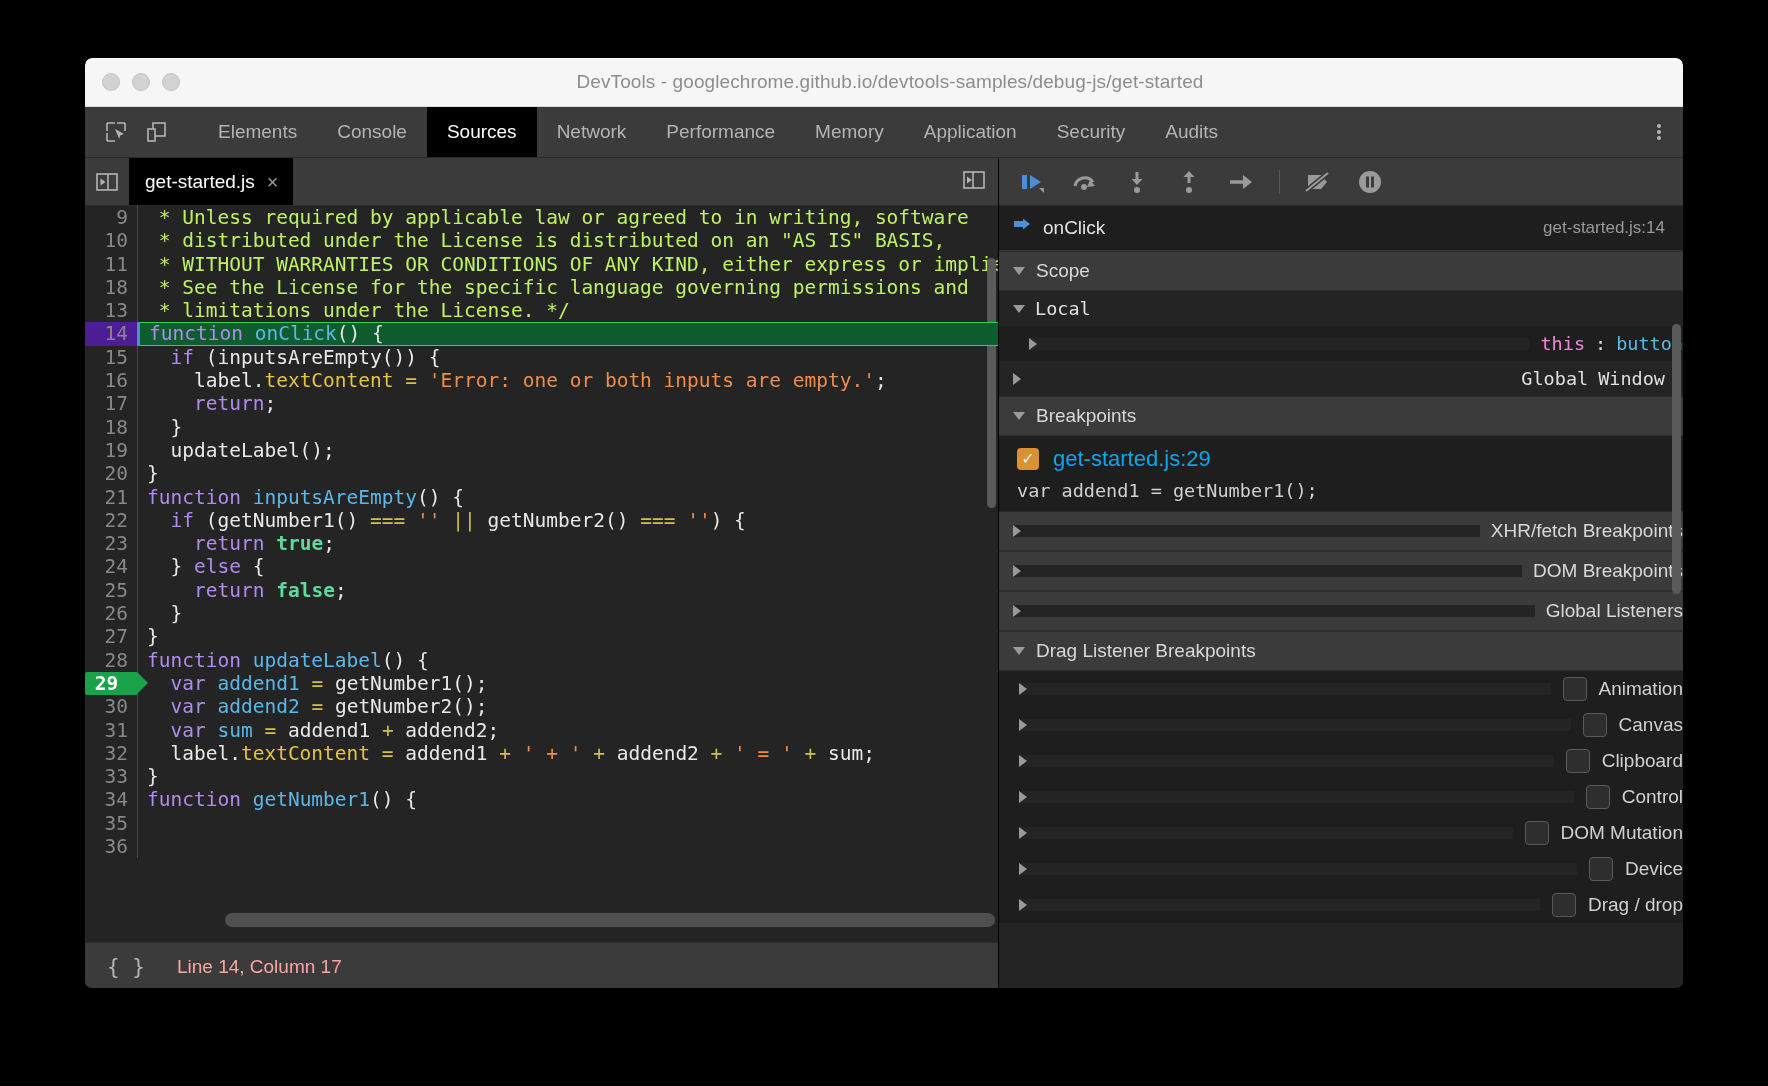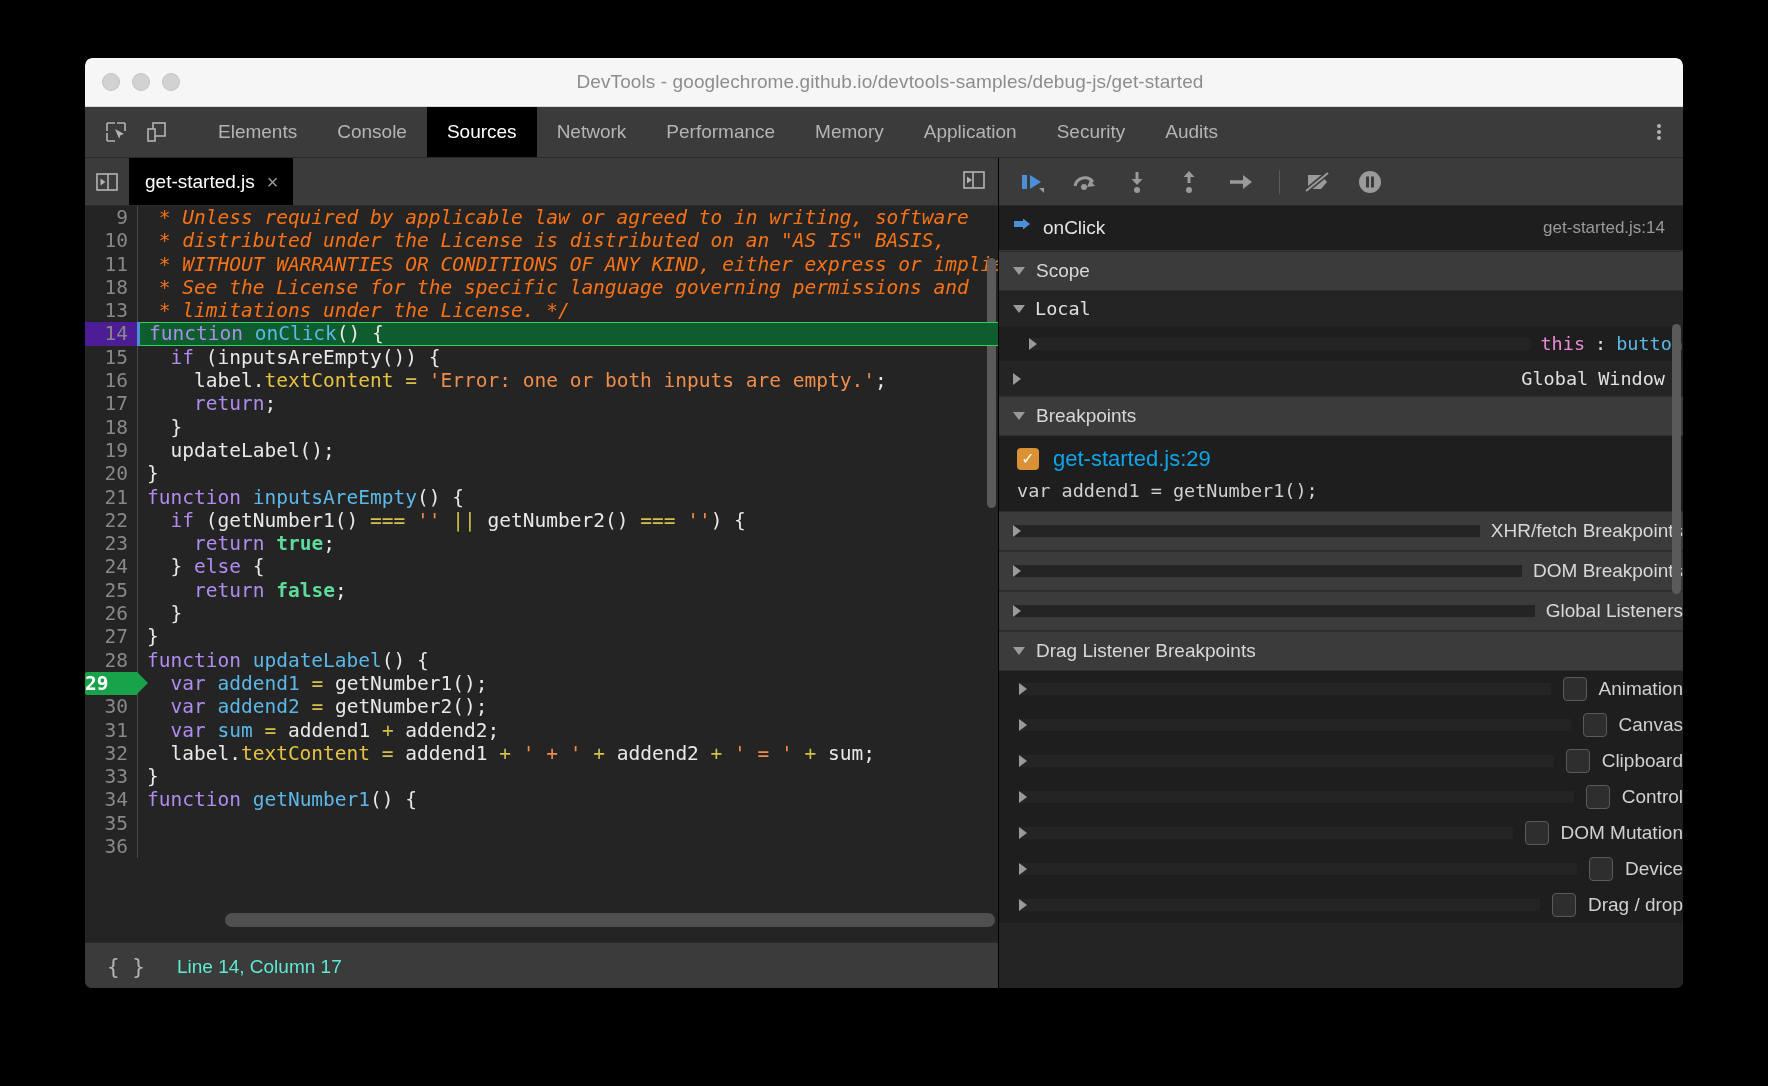--- a/index.html
+++ b/index.html
@@ -71,31 +71,31 @@
   .ctext{padding-left:9px;color:#e8e8e8;}
   .cline.exec .gutter{background:#4c1d95;}
   .cline.exec .hl{
     position:absolute;left:53px;right:0;top:0;bottom:0;
     background:#0f5c2e;border-top:1px solid #2bd35a;border-bottom:1px solid #2bd35a;z-index:1;
   }
   .cline.exec .ctext{position:relative;z-index:2;}
   .cline.exec .gutter-border{background:#4b8fd6;width:3px;min-width:3px;z-index:3;position:relative;}
   .bpnum{
     background:#18a34a;color:#fff;font-weight:bold;border-radius:2px 0 0 2px;
-    padding-right:9px;width:52px;min-width:52px;text-align:left;box-sizing:border-box;
+    padding-right:9px;width:52px;min-width:52px;text-align:center;box-sizing:border-box;
     position:relative;z-index:3;
   }
   .bpnum::after{
     content:"";position:absolute;right:-11px;top:0;width:0;height:0;
     border-top:11.6px solid transparent;border-bottom:11.7px solid transparent;
     border-left:11px solid #18a34a;
   }
 
   
-  .cmt{color:#f97316;font-style:italic;}
+  .cmt{color:#bef264;}
   .kw{color:#b08cf0;}
   .fn{color:#5bb8e8;}
   .prop{color:#e6c341;}
   .str{color:#f08d4a;}
   .op{color:#d2c04a;}
   .lit{color:#5ddb9b;font-weight:bold;}
   .pln{color:#e8e8e8;}
 
   .vscroll{
     position:absolute;right:2px;top:52px;width:9px;height:250px;
@@ -105,21 +105,21 @@
     position:absolute;left:140px;bottom:15px;width:770px;height:14px;
     background:#4f4f4f;border-radius:7px;
   }
 
   
   .statusbar{
     height:47px;background:#3b3b3b;border-top:1px solid #2a2a2a;
     display:flex;align-items:center;gap:32px;padding-left:22px;
   }
   .braces{color:#b4b4b4;font-size:21px;font-family:"DejaVu Sans Mono",monospace;}
-  .status-text{color:#5eead4;font-size:19px;}
+  .status-text{color:#fca5a5;font-size:19px;}
 
   
   .dbgbar{
     height:47px;background:#3b3b3b;border-bottom:1px solid #2a2a2a;
     display:flex;align-items:center;gap:20px;padding-left:18px;
   }
   .dbtn{width:32px;height:32px;display:flex;align-items:center;justify-content:center;}
   .dbg-divider{width:1px;height:24px;background:#595959;margin:0 2px;}
 
   .callframe{

